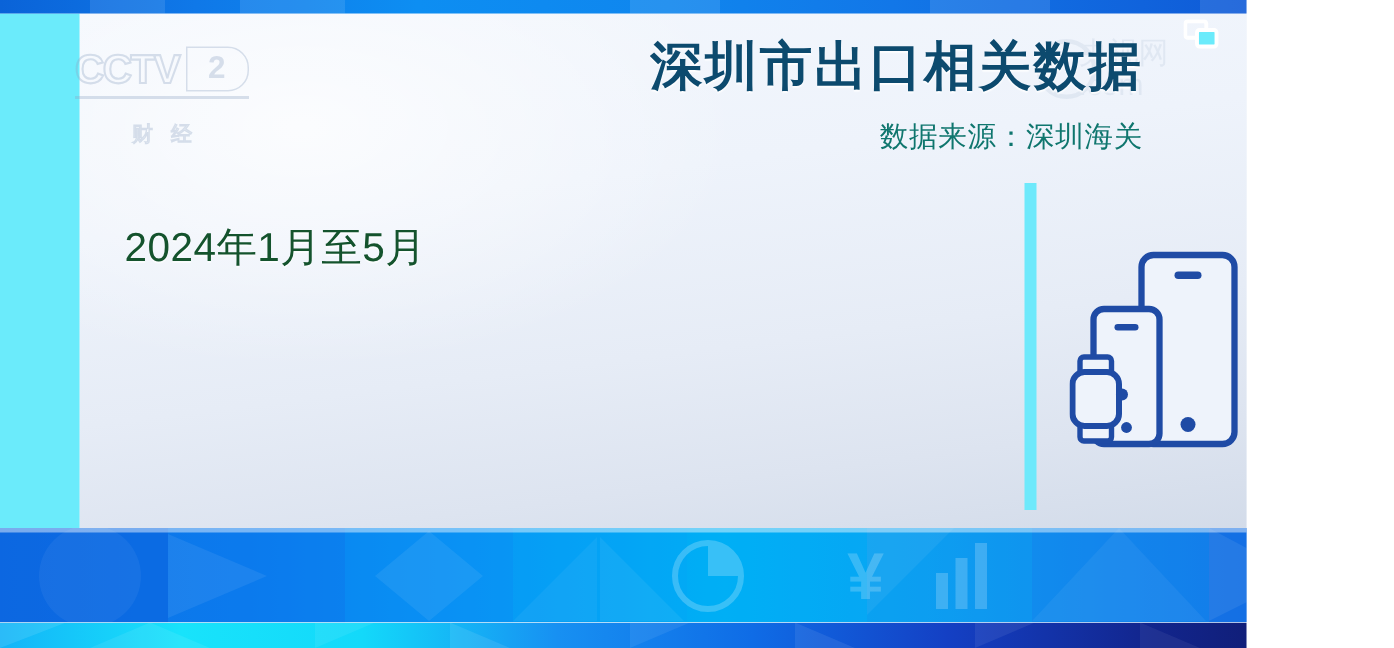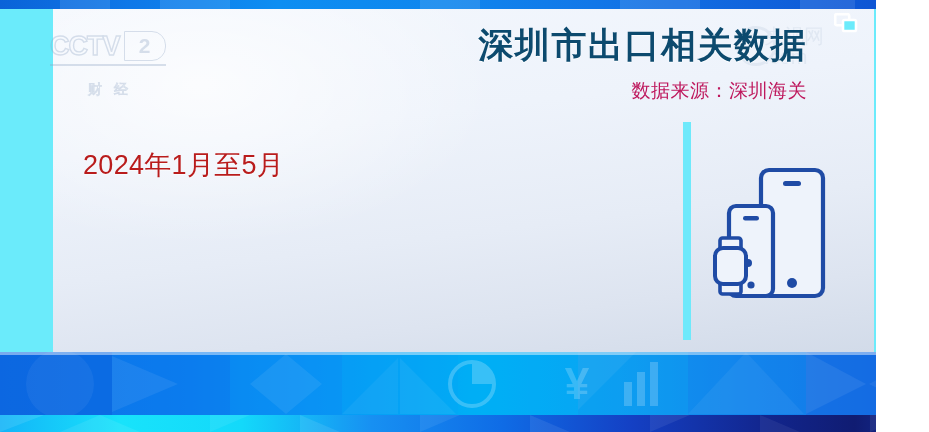--- a/index.html
+++ b/index.html
@@ -10,21 +10,20 @@
   body {
     font-family: "Liberation Sans", "DejaVu Sans", sans-serif;
   }
 
   #screen {
     position: relative;
     width: 831px;
     height: 432px;
     overflow: hidden;
     background: #eef3fa;
-    padding-left: 45px;
   }
 
   
   .top-bar {
     position: absolute;
     left: 0; top: 0;
     width: 929px; height: 9px;
     background: linear-gradient(90deg,
        #0a63d8 0%, #0f78e8 14%, #0d8ef2 30%,
        #0f86ee 48%, #1277e8 64%, #1063dc 82%, #0d4fd0 100%);
@@ -142,21 +141,21 @@
     font-weight: bold;
     color: #0c4a6e;
     letter-spacing: 1.5px;
     line-height: 1.1;
     text-shadow: 0 1px 1px rgba(255,255,255,0.85);
     white-space: nowrap;
   }
   .subline {
     margin-top: 13px;
     font-size: 19px;
-    color: #be185d;
+    color: #0f766e;
     letter-spacing: 0.5px;
     white-space: nowrap;
   }
 
   
   .watermark {
     position: absolute;
     right: 52px; top: 26px;
     z-index: 5;
     opacity: 0.12;
@@ -173,21 +172,21 @@
     width: 34px; height: 34px;
     border: 3px solid #7d95b5;
     border-radius: 50%;
   }
 
   
   .body-text {
     position: absolute;
     left: 83px; top: 147px;
     z-index: 6;
-    color: #b91c1c;
+    color: #14532d;
     font-size: 27px;
     line-height: 37px;
     letter-spacing: 0.3px;
     white-space: nowrap;
     text-shadow: 0 1px 0 rgba(255,255,255,0.6);
   }
   .body-text .ln { display: block; }
   .gap { display: inline-block; width: 52px; }
 
   

